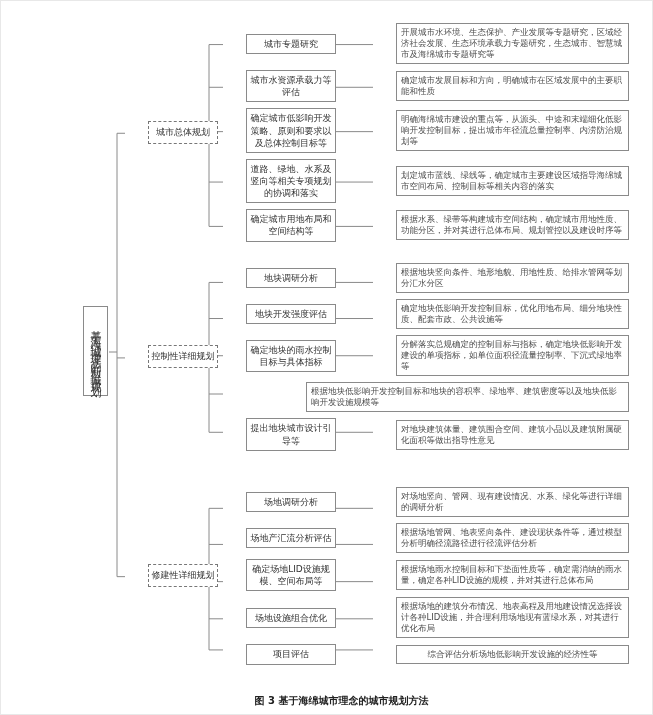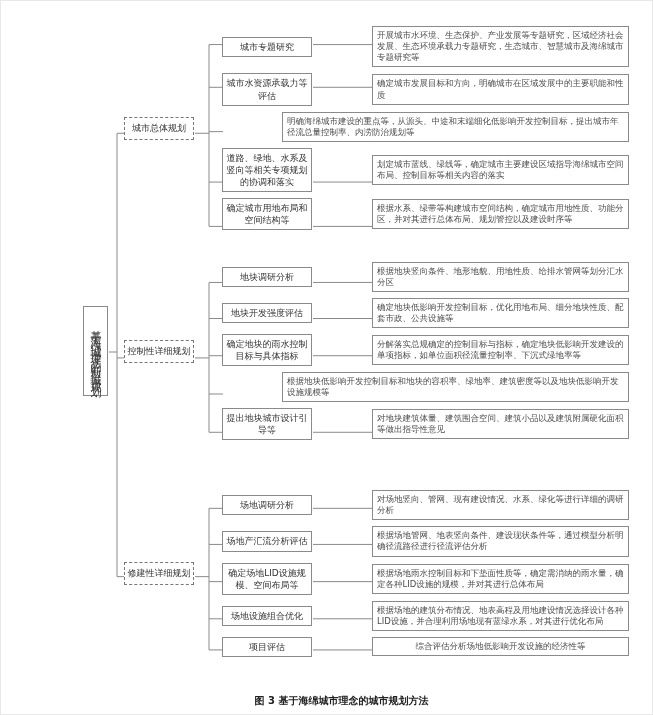--- a/index.html
+++ b/index.html
@@ -13,21 +13,21 @@
   .box{border:1px solid #8a8a8a;background:#fff;box-sizing:border-box;}
   .root-box{
     writing-mode:vertical-rl;text-orientation:upright;
     font-size:11px;letter-spacing:4px;line-height:1;
     padding:14px 6px;color:#333;
   }
   .sections{flex:1;display:flex;flex-direction:column;justify-content:space-between;margin-left:16px;gap:12px;}
   .section{flex:1;display:flex;align-items:center;}
   .section-label{
     flex:0 0 70px;border:1px dashed #777;font-size:9px;text-align:center;
-    padding:4px 1px;color:#333;box-sizing:border-box;background:#fff;
+    padding:4px 1px;color:#333;box-sizing:border-box;background:#fff;margin-left:24px;
   }
   .rows{flex:1;display:flex;flex-direction:column;justify-content:space-between;margin-left:28px;gap:6px;}
   .row{display:flex;align-items:center;flex:1;}
   .task{
     flex:0 0 90px;font-size:9px;line-height:1.35;text-align:center;
     padding:3px 2px;color:#333;display:flex;align-items:flex-end;justify-content:center;min-height:16px;
   }
   .desc{
     flex:1;margin-left:60px;font-size:8.5px;line-height:1.3;text-align:left;
     padding:3px 4px;color:#4d4d4d;display:flex;align-items:center;justify-content:center;min-height:14px;
@@ -103,20 +103,23 @@
   <div class="row">
     <div class="box task">
                 <span>城市水资源承载力等评估</span>
               </div>
     <div class="box desc">
                 <span>确定城市发展目标和方向，明确城市在区域发展中的主要职能和性质</span>
               </div>
   </div>
 
   <div class="row">
+    <div class="box task">
+                <span>确定城市低影响开发策略、原则和要求以及总体控制目标等</span>
+              </div>
     <div class="box desc">
                 <span>明确海绵城市建设的重点等，从源头、中途和末端细化低影响开发控制目标，提出城市年径流总量控制率、内涝防治规划等</span>
               </div>
   </div>
 
   <div class="row">
     <div class="box task">
                 <span>道路、绿地、水系及竖向等相关专项规划的协调和落实</span>
               </div>
     <div class="box desc">

